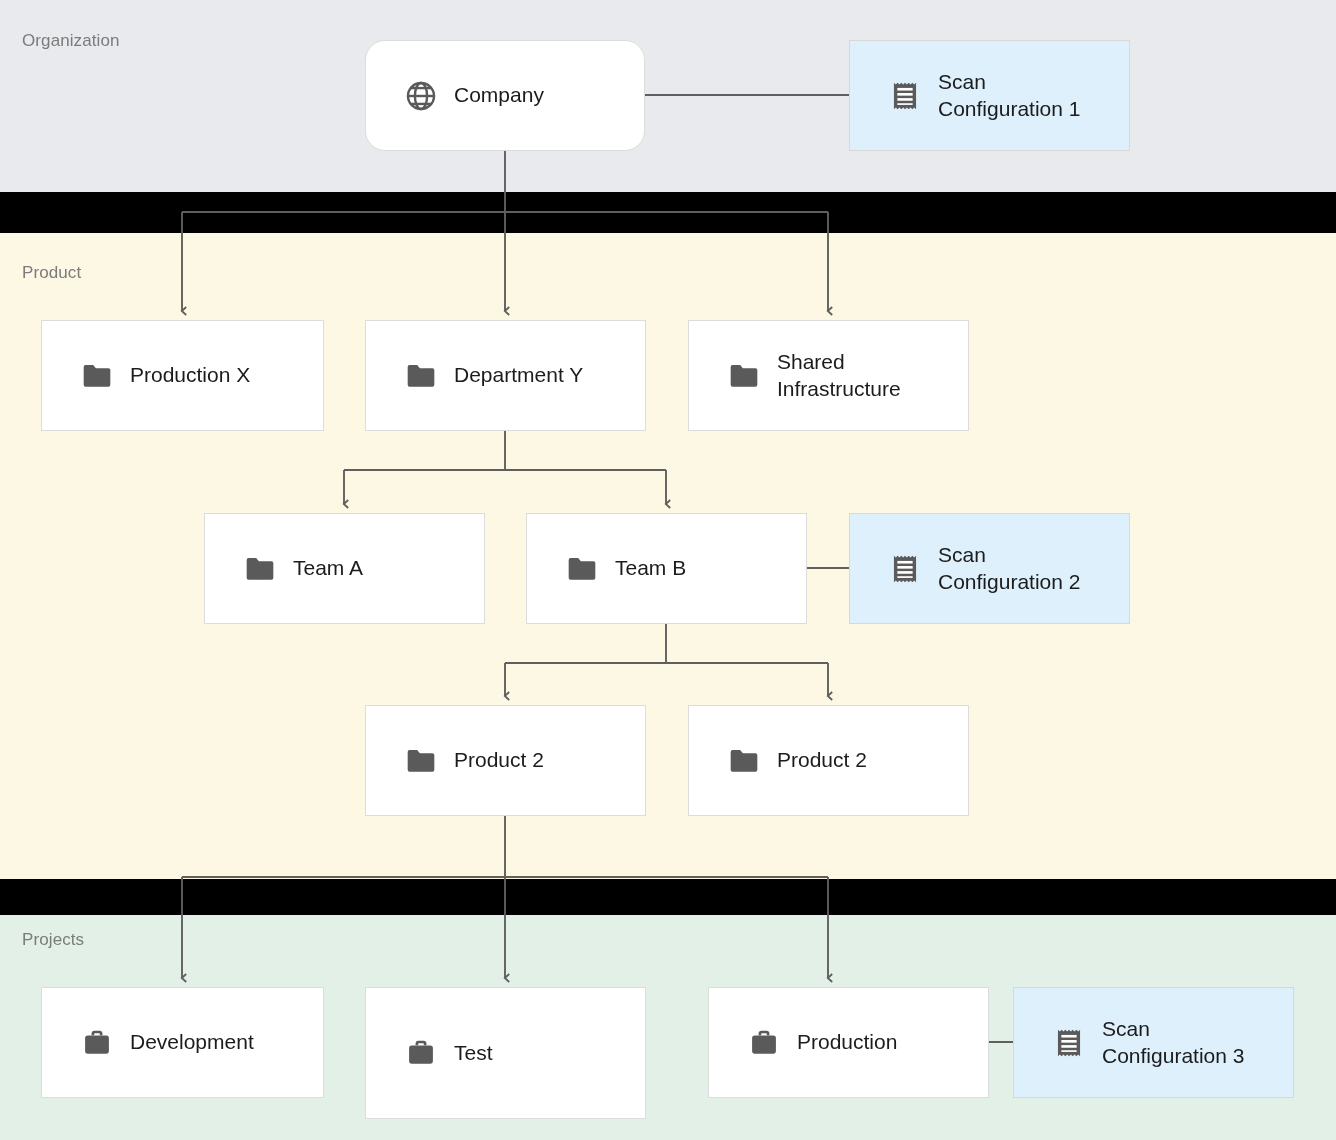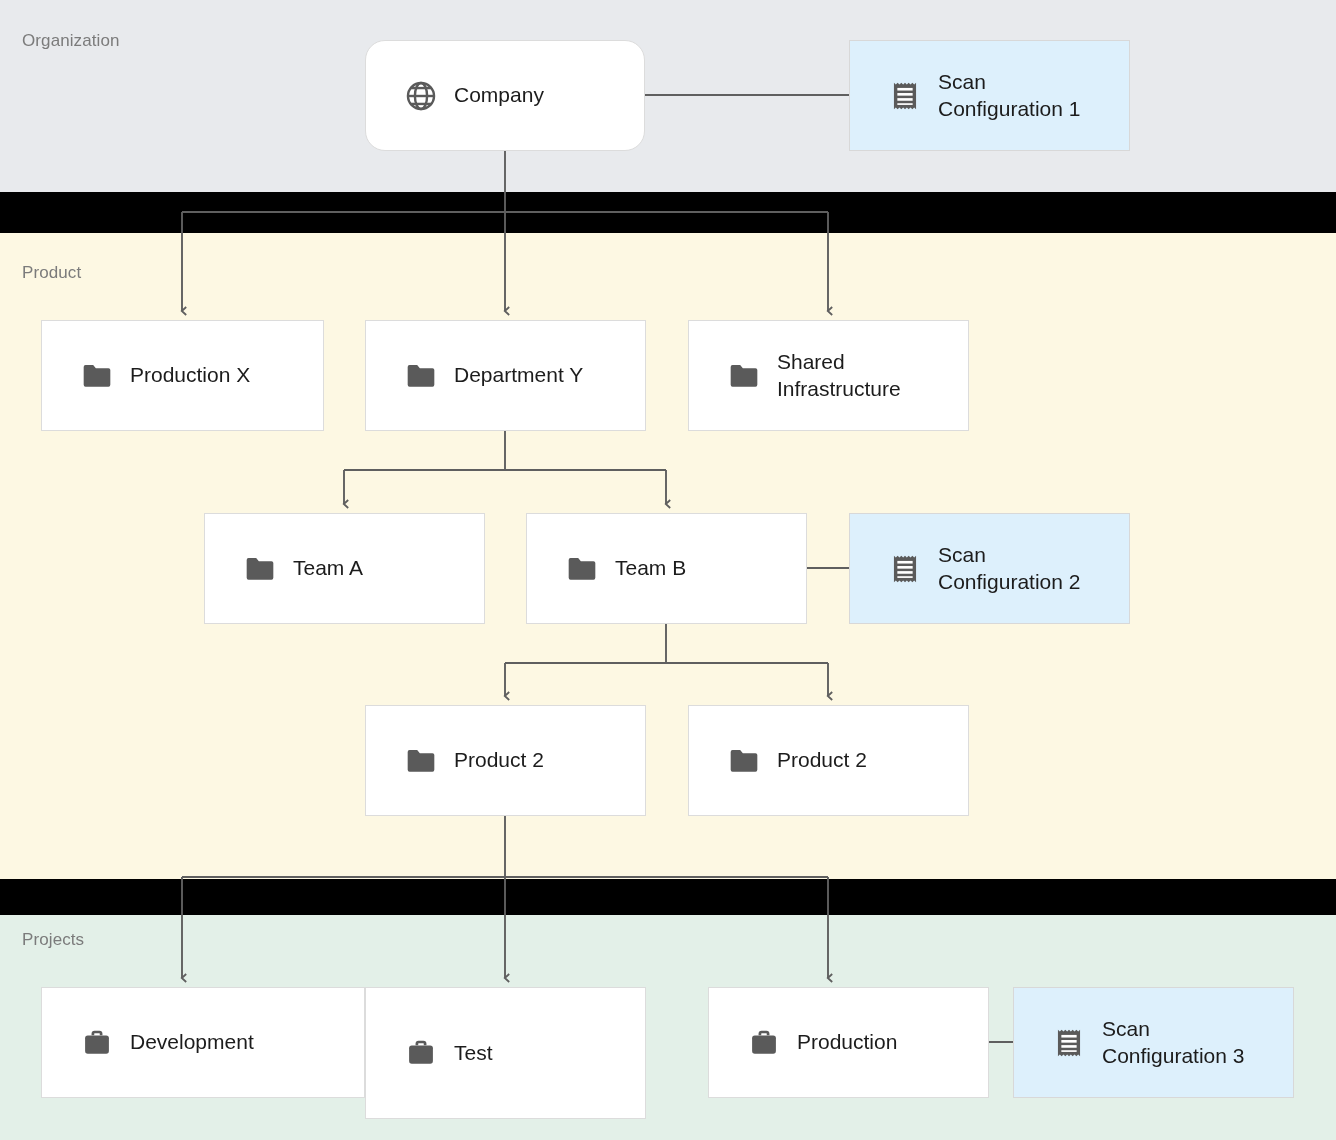--- a/index.html
+++ b/index.html
@@ -253,21 +253,21 @@
     <div class="node-inner">
       <span class="ico">
         <svg width="34" height="34" viewBox="0 0 24 24">
           <path fill="#5a5a5a" d="M2.6 5.6 A1.3 1.3 0 0 1 3.9 4.3 H9.3 L11.2 6.5 H20.1 A1.3 1.3 0 0 1 21.4 7.8 V18.2 A1.3 1.3 0 0 1 20.1 19.5 H3.9 A1.3 1.3 0 0 1 2.6 18.2 Z"></path>
         </svg>
       </span>
       <span class="node-label">Product 2</span>
     </div>
   </div>
 
-  <div class="node" style="left:41px; top:987px; width:324px; height:111px;text-align:right;">
+  <div class="node" style="left:41px; top:987px; width:283px; height:111px;text-align:right;">
     <div class="node-inner">
       <span class="ico">
         <svg width="34" height="34" viewBox="0 0 24 24">
           <path fill="none" stroke="#5a5a5a" stroke-width="1.9" d="M9.1 6.6 V5.4 A1.15 1.15 0 0 1 10.25 4.25 H13.75 A1.15 1.15 0 0 1 14.9 5.4 V6.6"></path>
           <rect x="3.6" y="6.7" width="16.8" height="12.9" rx="1.9" fill="#5a5a5a"></rect>
         </svg>
       </span>
       <span class="node-label">Development</span>
     </div>
   </div>

